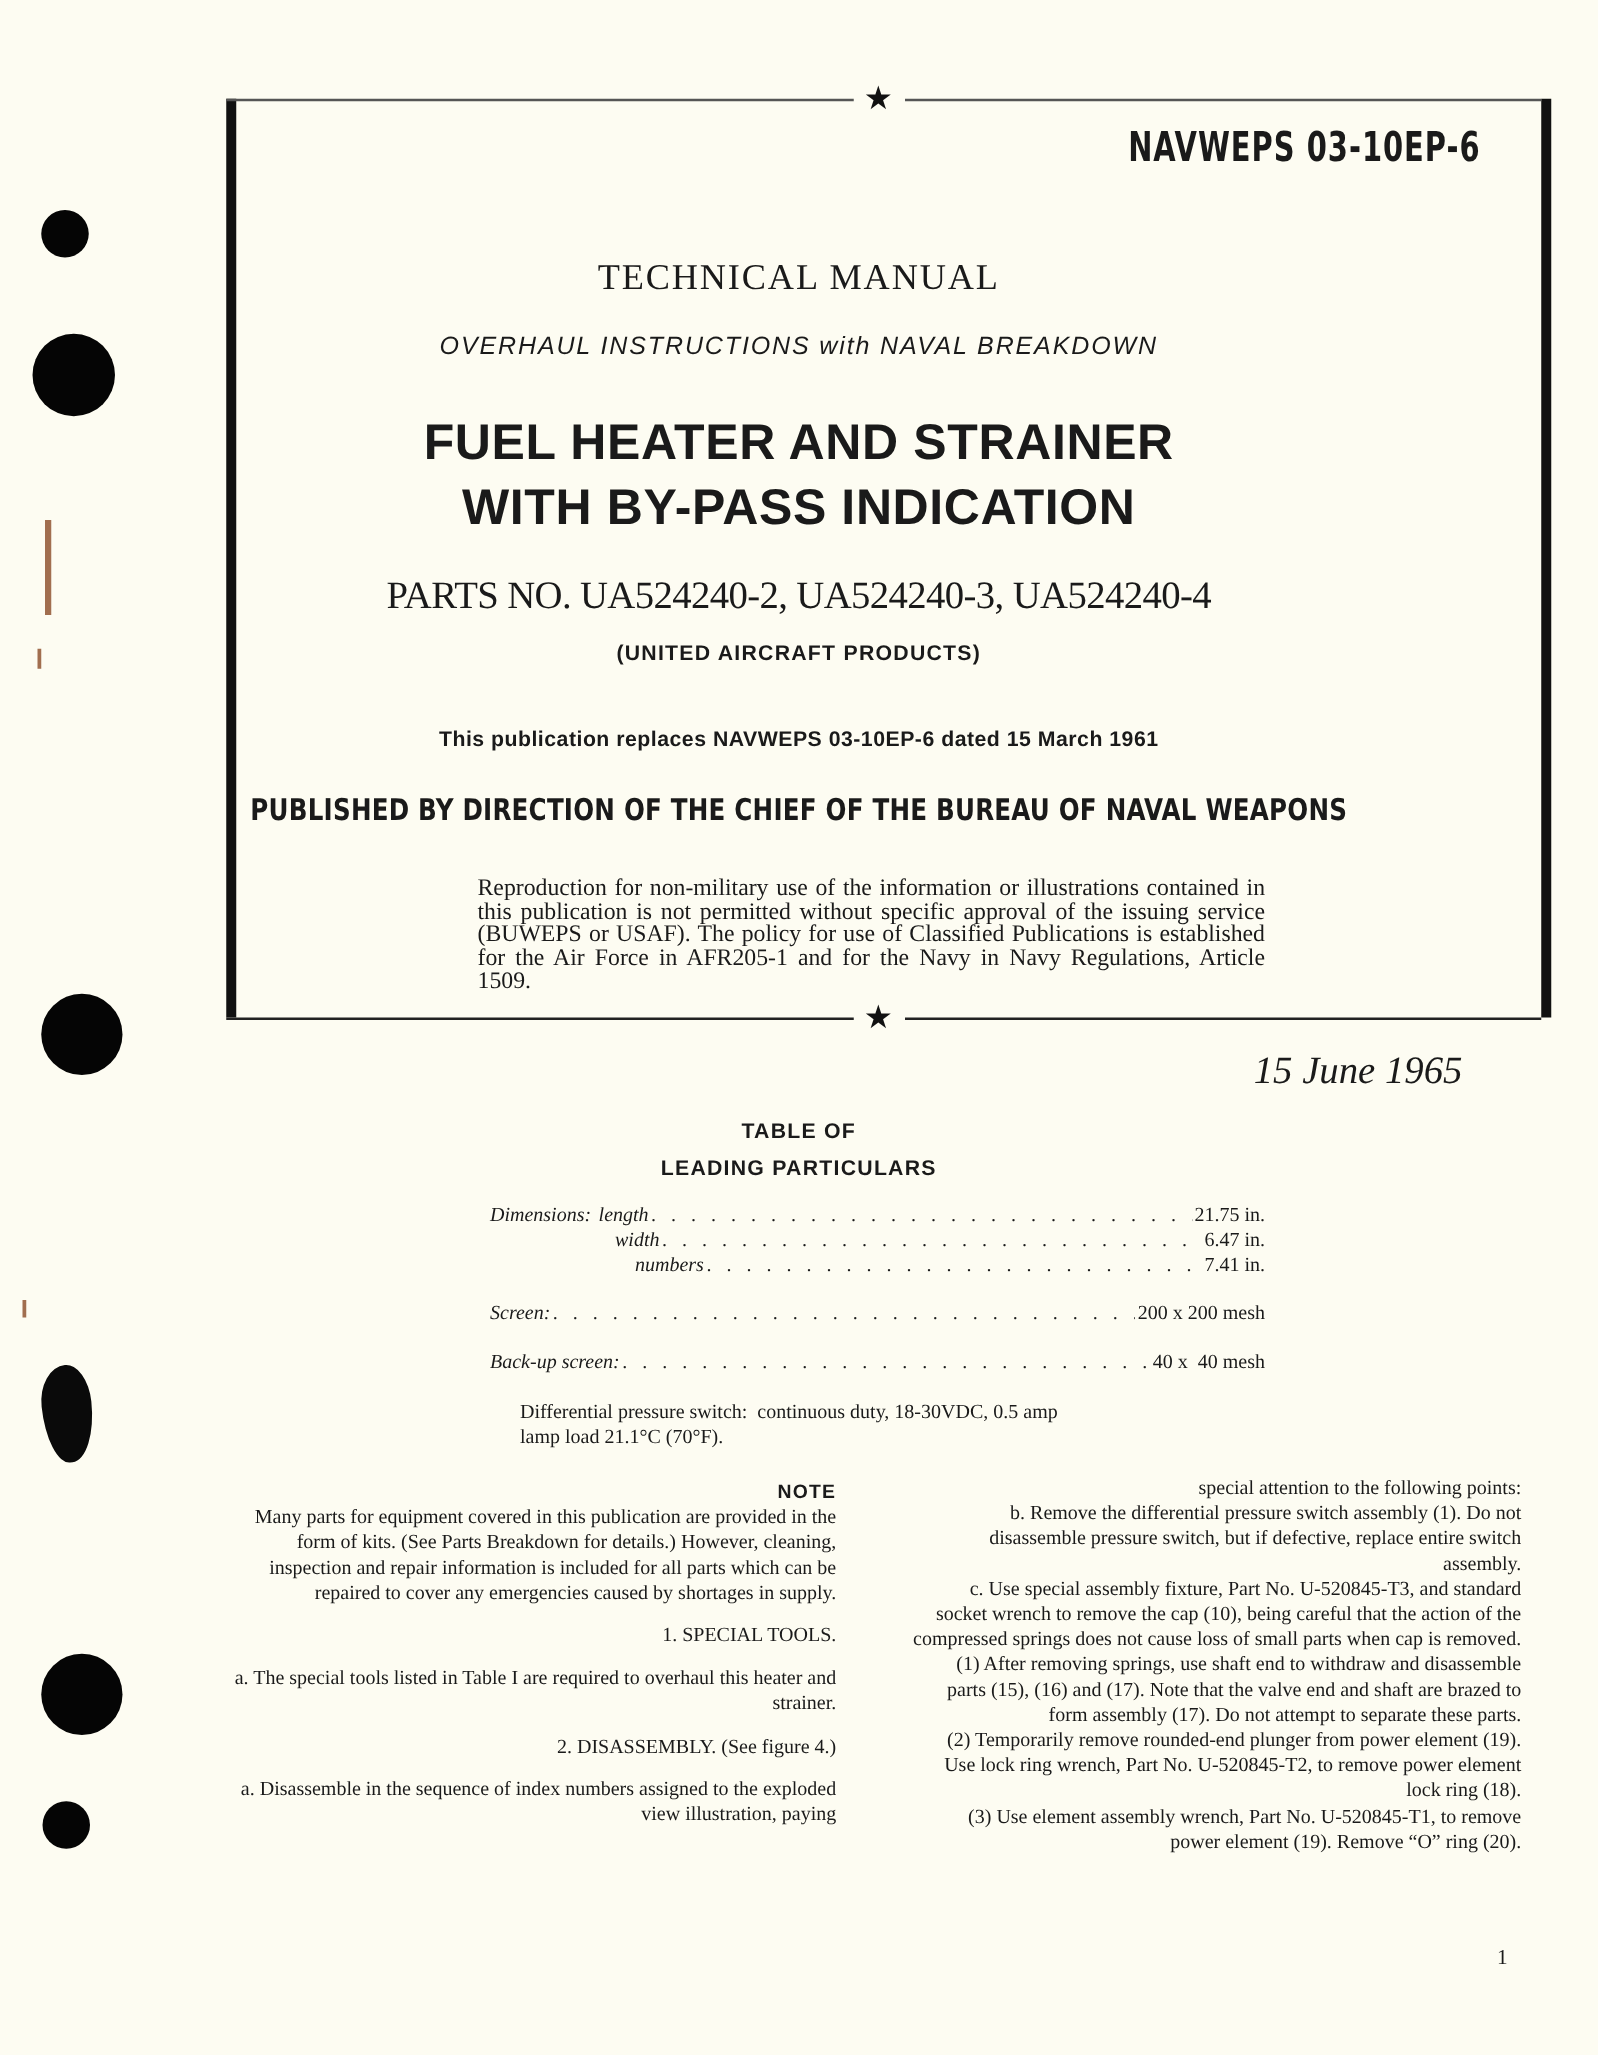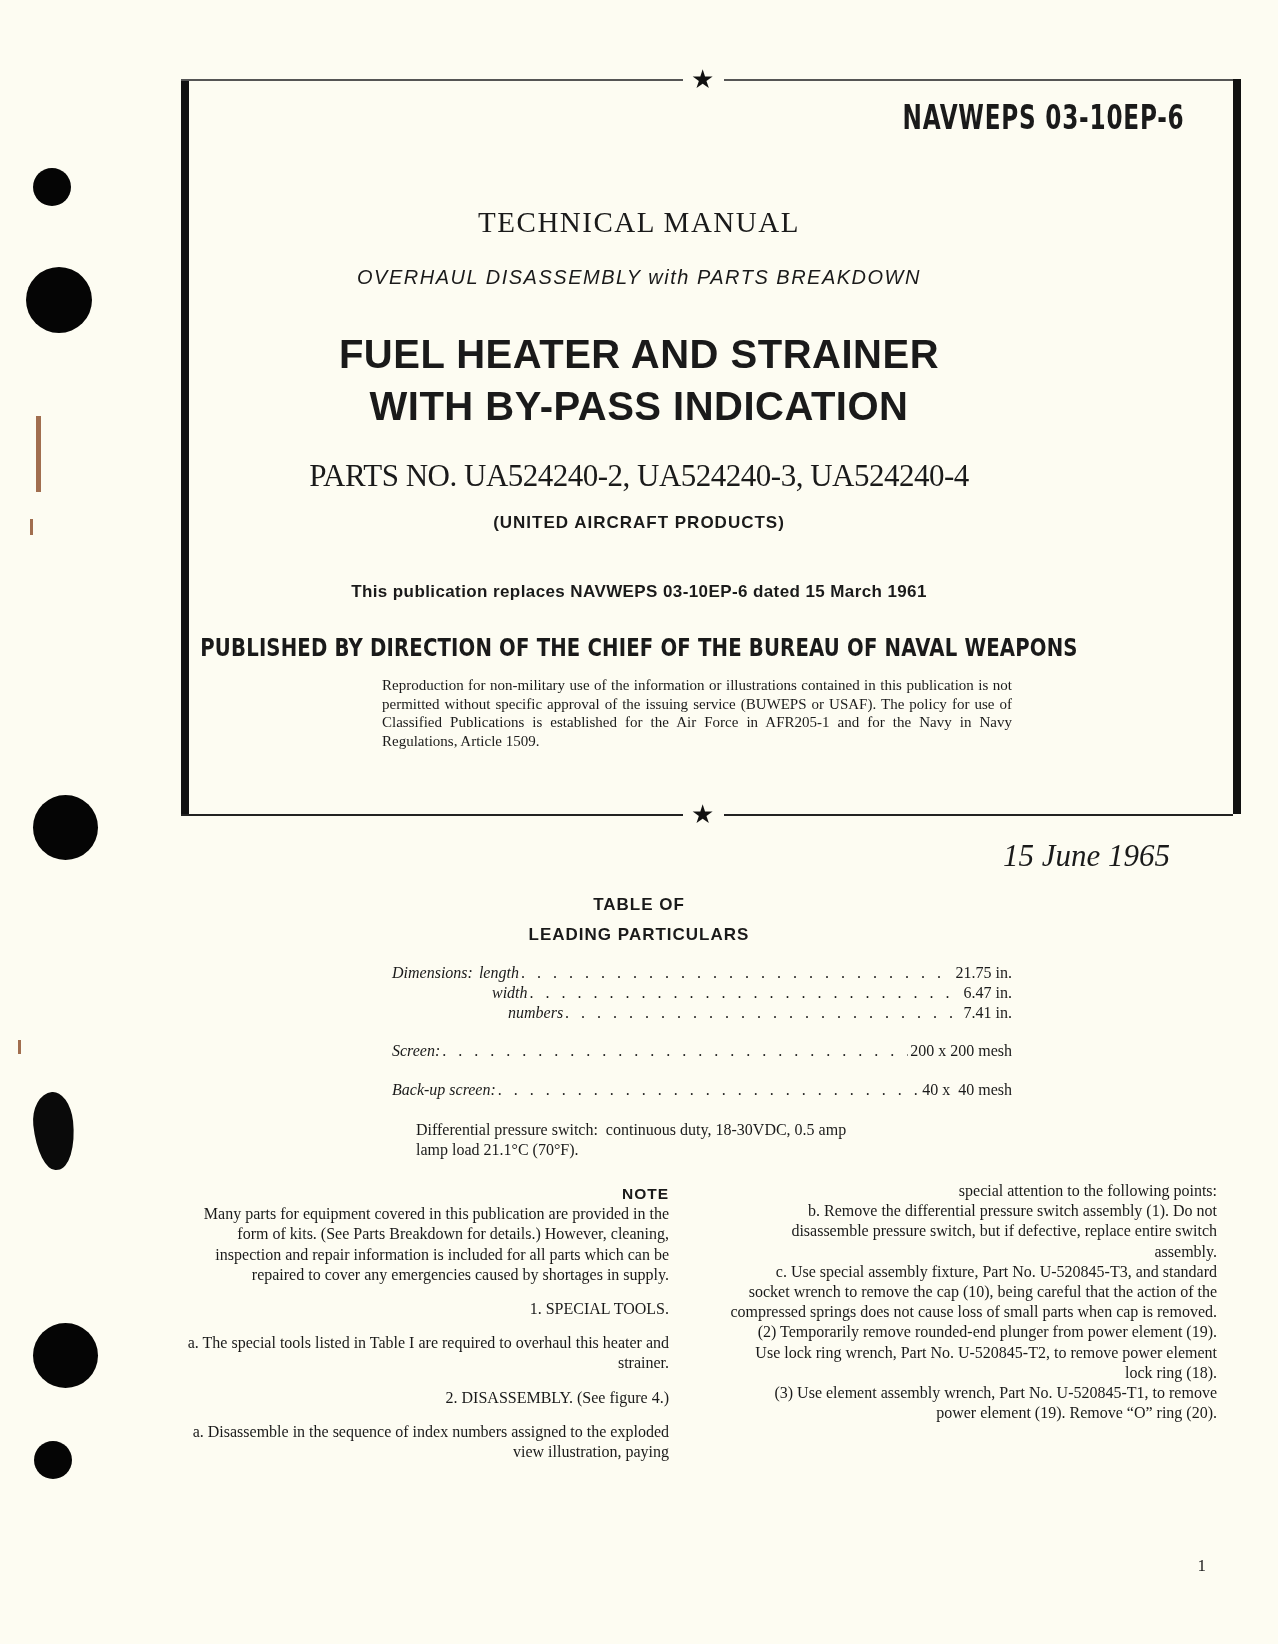--- a/index.html
+++ b/index.html
@@ -40,22 +40,22 @@
   .t1 { top: 332px; }
   .t2 { top: 384px; }
   .parts { top: 458px; font-family: "Liberation Serif", serif; font-size: 31px; letter-spacing: -0.5px; }
   .mfr { top: 513px; font-family: "Liberation Sans", sans-serif; font-size: 17px; font-weight: bold; letter-spacing: 1px; }
   .replaces { top: 582px; font-family: "Liberation Sans", sans-serif; font-size: 17px; font-weight: bold; letter-spacing: .4px; }
   .published {
     top: 634px; font-family: "DejaVu Sans", sans-serif; font-weight: bold; font-size: 24px;
     transform: scaleX(0.82); letter-spacing: .2px;
   }
   .repro {
-    position: absolute; left: 382px; top: 676px; width: 630px;
-    font-family: "Liberation Serif", serif; font-size: 15px; line-height: 18.5px;
+    position: absolute; left: 382px; top: 702px; width: 630px;
+    font-family: "Liberation Serif", serif; font-size: 19px; line-height: 18.5px;
     text-align: justify;
   }
   .date {
     position: absolute; right: 108px; top: 838px;
     font-family: "Liberation Serif", serif; font-style: italic; font-size: 31px;
   }
   .tbl-h { font-family: "Liberation Sans", sans-serif; font-weight: bold; font-size: 17px; letter-spacing: 1px; }
   .th1 { top: 895px; }
   .th2 { top: 925px; }
 
@@ -94,21 +94,21 @@
 <div class="hline" style="left:181px;top:79px;width:502px;"></div>
 <div class="hline" style="left:724px;top:79px;width:509px;"></div>
 <div class="star" style="left:691px;top:66px;">★</div>
 <div class="hline" style="left:181px;top:814px;width:502px;background:#222;"></div>
 <div class="hline" style="left:724px;top:814px;width:509px;background:#222;"></div>
 <div class="star" style="left:691px;top:801px;">★</div>
 
 <div class="doc-number">NAVWEPS 03-10EP-6</div>
 
 <div class="center tm">TECHNICAL MANUAL</div>
-<div class="center sub">OVERHAUL DISASSEMBLY with PARTS BREAKDOWN</div>
+<div class="center sub">OVERHAUL INSTRUCTIONS with NAVAL BREAKDOWN</div>
 <div class="center title t1">FUEL HEATER AND STRAINER</div>
 <div class="center title t2">WITH BY-PASS INDICATION</div>
 <div class="center parts">PARTS NO. UA524240-2, UA524240-3, UA524240-4</div>
 <div class="center mfr">(UNITED AIRCRAFT PRODUCTS)</div>
 <div class="center replaces">This publication replaces NAVWEPS 03-10EP-6 dated 15 March 1961</div>
 <div class="center published">PUBLISHED BY DIRECTION OF THE CHIEF OF THE BUREAU OF NAVAL WEAPONS</div>
 <div class="repro">Reproduction for non-military use of the information or illustrations contained in this publication is not permitted without specific approval of the issuing service (BUWEPS or USAF). The policy for use of Classified Publications is established for the Air Force in AFR205-1 and for the Navy in Navy Regulations, Article 1509.</div>
 
 <div class="date">15 June 1965</div>
 
@@ -158,17 +158,18 @@
   <p class="para-gap">1. SPECIAL TOOLS.</p>
   <p class="para-gap ind">a. The special tools listed in Table I are required to overhaul this heater and strainer.</p>
   <p class="para-gap">2. DISASSEMBLY. (See figure 4.)</p>
   <p class="para-gap ind">a. Disassemble in the sequence of index numbers assigned to the exploded view illustration, paying</p>
 </div>
 
 <div class="col col-right">
   <p>special attention to the following points:</p>
   <p class="ind">b. Remove the differential pressure switch assembly (1). Do not disassemble pressure switch, but if defective, replace entire switch assembly.</p>
   <p class="ind">c. Use special assembly fixture, Part No. U-520845-T3, and standard socket wrench to remove the cap (10), being careful that the action of the compressed springs does not cause loss of small parts when cap is removed.</p>
+  <p class="ind2">(1) After removing springs, use shaft end to withdraw and disassemble parts (15), (16) and (17). Note that the valve end and shaft are brazed to form assembly (17). Do not attempt to separate these parts.</p>
   <p class="ind2">(2) Temporarily remove rounded-end plunger from power element (19). Use lock ring wrench, Part No. U-520845-T2, to remove power element lock ring (18).</p>
   <p class="ind2">(3) Use element assembly wrench, Part No. U-520845-T1, to remove power element (19). Remove “O” ring (20).</p>
 </div>
 
 <div class="page-num">1</div>
 
 </body></html>

